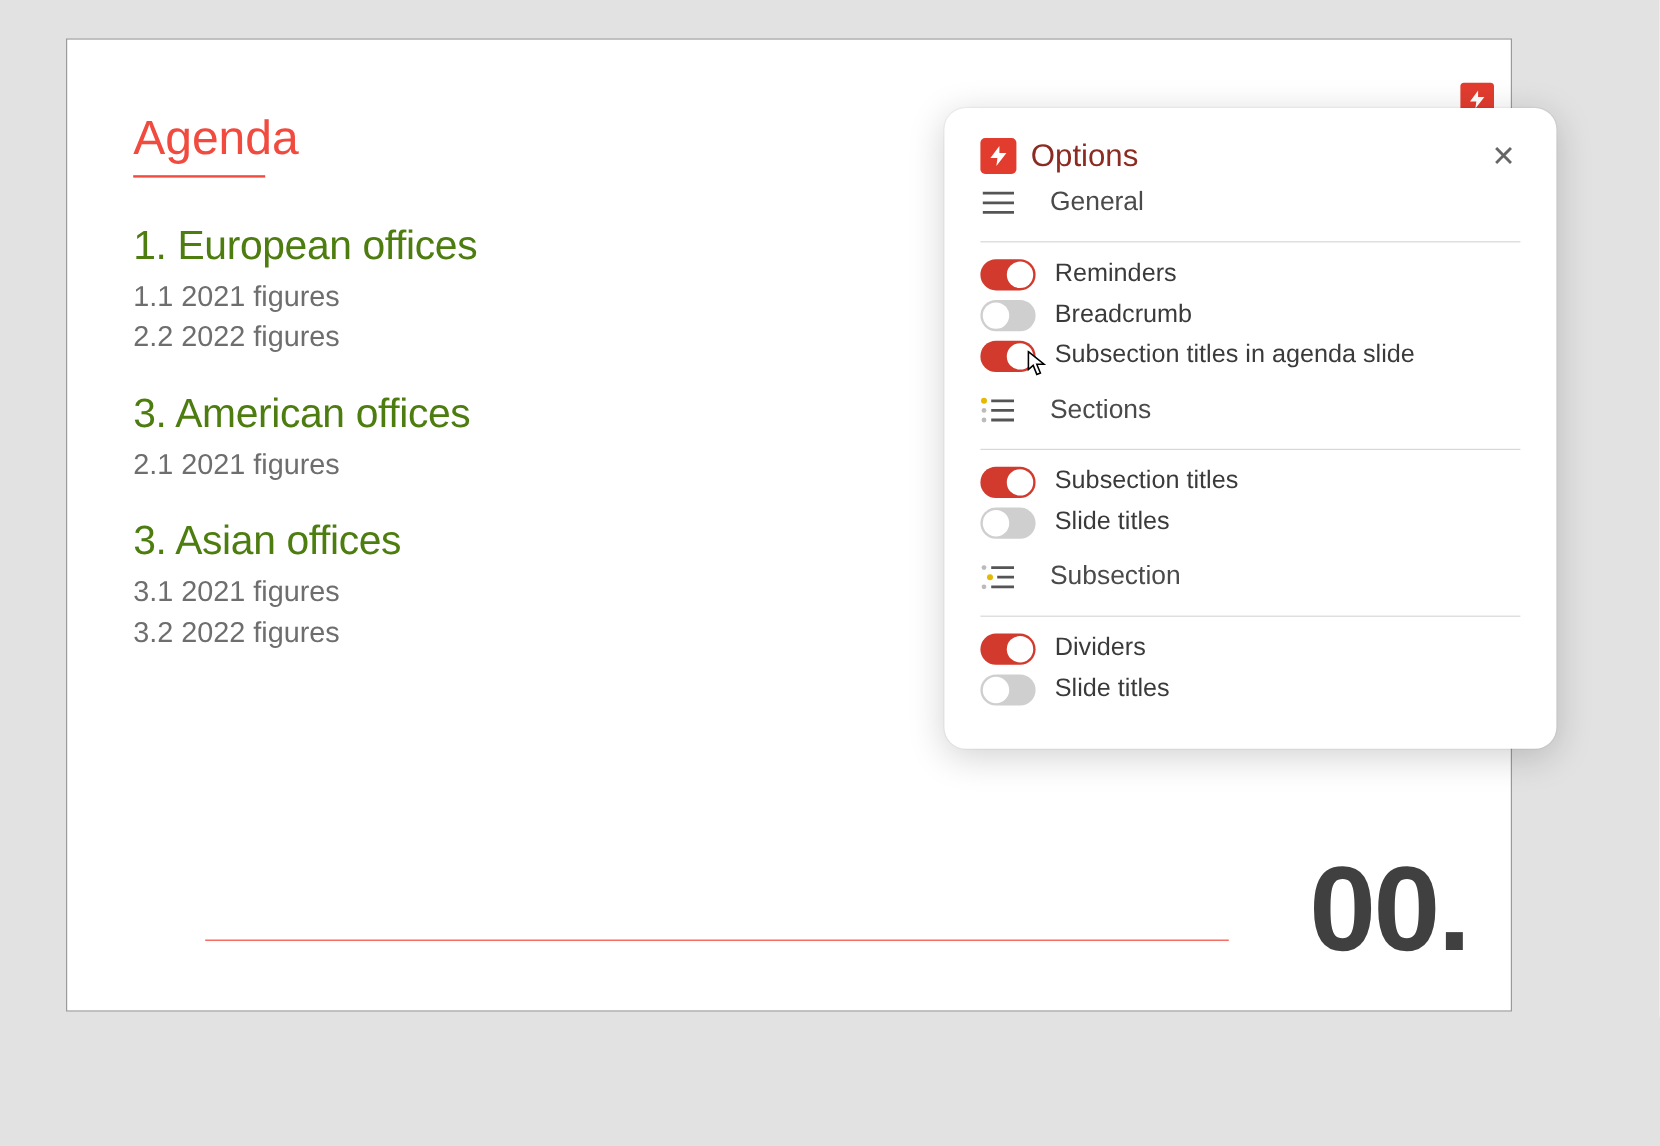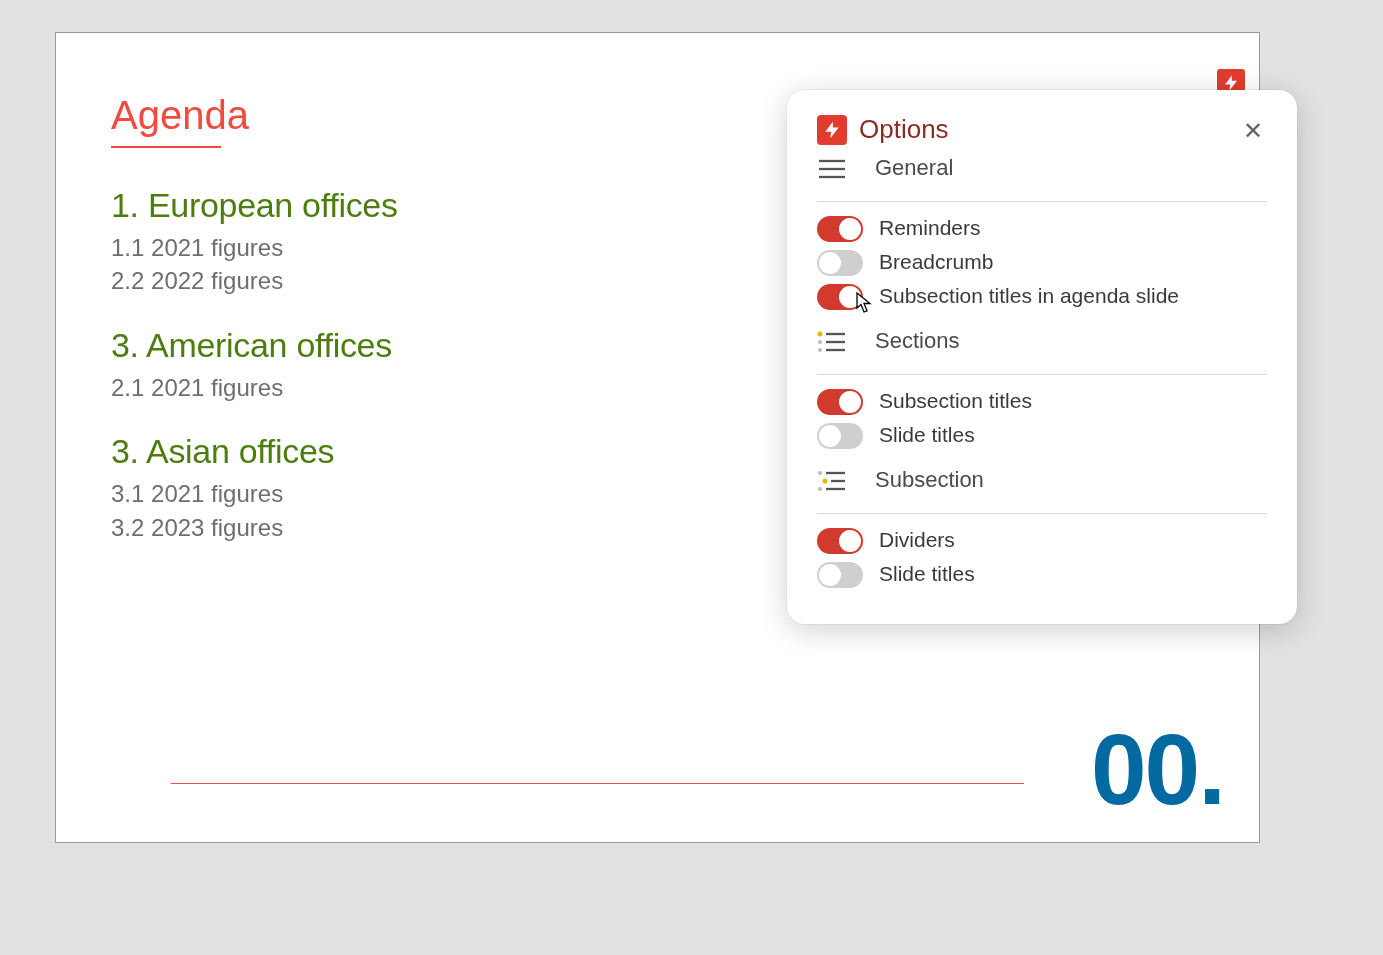--- a/index.html
+++ b/index.html
@@ -45,24 +45,24 @@
     }
     .subsection {
       font-size: 24px;
       color: #6e6e6e;
       font-weight: 400;
       line-height: 1.4;
     }
     .slide-number {
       position: absolute;
       right: 35px;
-      bottom: 15px;
+      bottom: 26px;
       font-size: 100px;
       font-weight: 600;
-      color: #0369a1;
+      color: #404040;
       letter-spacing: -2px;
     }
     .slide-baseline {
       position: absolute;
       left: 115px;
       right: 235px;
       bottom: 58px;
       height: 1.5px;
       background: #f14a3e;
     }
@@ -199,21 +199,21 @@
     <div class="subsection">1.1 2021 figures</div>
     <div class="subsection">2.2 2022 figures</div>
   </div>
   <div class="section">
     <div class="section-title">3. American offices</div>
     <div class="subsection">2.1 2021 figures</div>
   </div>
   <div class="section">
     <div class="section-title">3. Asian offices</div>
     <div class="subsection">3.1 2021 figures</div>
-    <div class="subsection">3.2 2023 figures</div>
+    <div class="subsection">3.2 2022 figures</div>
   </div>
 
   <div class="slide-baseline"></div>
   <div class="slide-number">00.</div>
 
   <div class="corner-badge">
     <svg viewBox="0 0 24 24">
         <path fill="#fff" d="M13 2 L4 14 L11 14 L10 22 L20 9 L13 9 Z"></path>
       </svg>
   </div>

